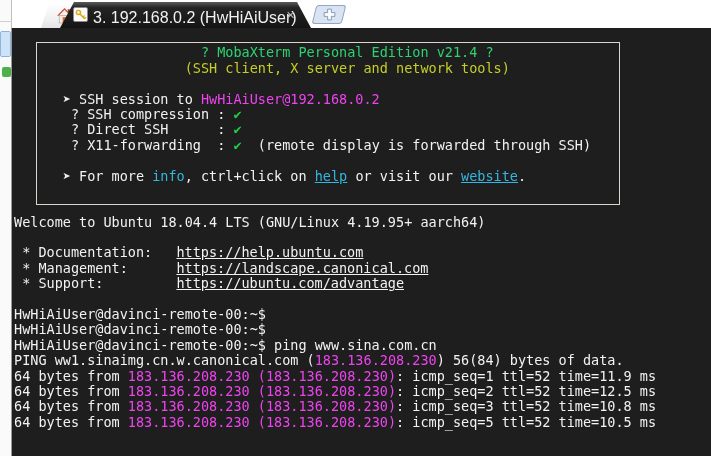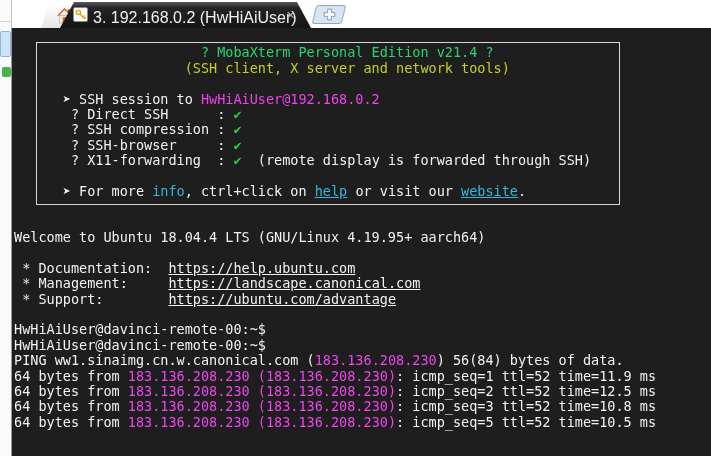--- a/index.html
+++ b/index.html
@@ -50,21 +50,21 @@
     padding:2px 0 0 2px;overflow:hidden;
   }
   .bannerbox{position:absolute;left:24px;top:14px;width:584px;height:163px;border:1px solid var(--box-border);}
   .tline{position:relative;height:15.4px;white-space:pre;}
   .fg{color:var(--fg);}
   .grn{color:var(--green);margin-top:41px;}
   .ylw{color:var(--yellow);}
   .mag{color:var(--magenta);}
   .cyn{color:var(--cyan);}
   .lnk{color:var(--cyan);text-decoration:underline;cursor:pointer;}
-  .url{color:var(--fg);text-decoration:underline;cursor:pointer;}
+  .url{color:var(--fg);text-decoration:underline;cursor:pointer;margin-left:8px;}
   .chk{color:var(--check-green);}
 </style>
 </head>
 <body>
 
 <div class="tabbar">
   <div class="corner"></div>
 
   <div class="tab-home">
     <span style="display:flex;">
@@ -105,35 +105,35 @@
 </div>
 
 <div class="terminal">
   <div class="bannerbox"></div>
   <div>
       <div class="tline">&nbsp;</div>
       <div class="tline"><span class="grn">                       ? MobaXterm Personal Edition v21.4 ?</span></div>
       <div class="tline"><span class="ylw">                     (SSH client, X server and network tools)</span></div>
       <div class="tline">&nbsp;</div>
       <div class="tline"><span class="fg">      ➤ SSH session to </span><span class="mag">HwHiAiUser@192.168.0.2</span></div>
+      <div class="tline"><span class="fg">       ? SSH compression : </span><span class="chk">✔</span></div>
       <div class="tline"><span class="fg">       ? Direct SSH      : </span><span class="chk">✔</span></div>
-      <div class="tline"><span class="fg">       ? SSH compression : </span><span class="chk">✔</span></div>
-      <div class="tline"><span class="fg">       ? SSH-browser     : </span><span class="chk">✔</span></div>
       <div class="tline"><span class="fg">       ? X11-forwarding  : </span><span class="chk">✔</span><span class="fg">  (remote display is forwarded through SSH)</span></div>
       <div class="tline">&nbsp;</div>
       <div class="tline"><span class="fg">      ➤ For more </span><span class="cyn">info</span><span class="fg">, ctrl+click on </span><span class="lnk">help</span><span class="fg"> or visit our </span><span class="lnk">website</span><span class="fg">.</span></div>
       <div class="tline">&nbsp;</div>
       <div class="tline">&nbsp;</div>
       <div class="tline"><span class="fg">Welcome to Ubuntu 18.04.4 LTS (GNU/Linux 4.19.95+ aarch64)</span></div>
       <div class="tline">&nbsp;</div>
       <div class="tline"><span class="fg"> * Documentation:  </span><span class="url">https://help.ubuntu.com</span></div>
       <div class="tline"><span class="fg"> * Management:     </span><span class="url">https://landscape.canonical.com</span></div>
       <div class="tline"><span class="fg"> * Support:        </span><span class="url">https://ubuntu.com/advantage</span></div>
       <div class="tline">&nbsp;</div>
       <div class="tline"><span class="fg">HwHiAiUser@davinci-remote-00:~$</span></div>
       <div class="tline"><span class="fg">HwHiAiUser@davinci-remote-00:~$</span></div>
+      <div class="tline"><span class="fg">HwHiAiUser@davinci-remote-00:~$ ping www.sina.com.cn</span></div>
       <div class="tline"><span class="fg">PING ww1.sinaimg.cn.w.canonical.com (</span><span class="mag">183.136.208.230</span><span class="fg">) 56(84) bytes of data.</span></div>
       <div class="tline"><span class="fg">64 bytes from </span><span class="mag">183.136.208.230 (183.136.208.230)</span><span class="fg">: icmp_seq=1 ttl=52 time=11.9 ms</span></div>
       <div class="tline"><span class="fg">64 bytes from </span><span class="mag">183.136.208.230 (183.136.208.230)</span><span class="fg">: icmp_seq=2 ttl=52 time=12.5 ms</span></div>
       <div class="tline"><span class="fg">64 bytes from </span><span class="mag">183.136.208.230 (183.136.208.230)</span><span class="fg">: icmp_seq=3 ttl=52 time=10.8 ms</span></div>
       <div class="tline"><span class="fg">64 bytes from </span><span class="mag">183.136.208.230 (183.136.208.230)</span><span class="fg">: icmp_seq=5 ttl=52 time=10.5 ms</span></div>
     </div>
 </div>
 
 </body></html>

